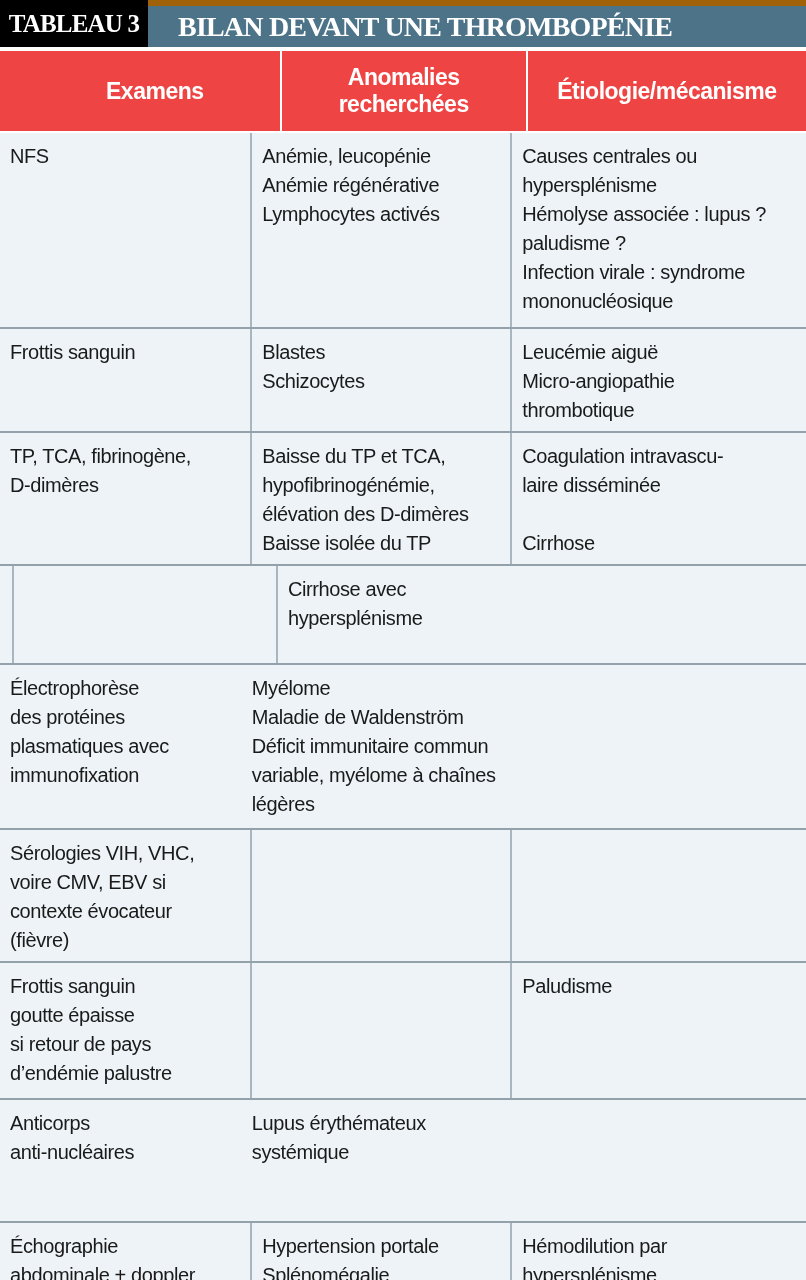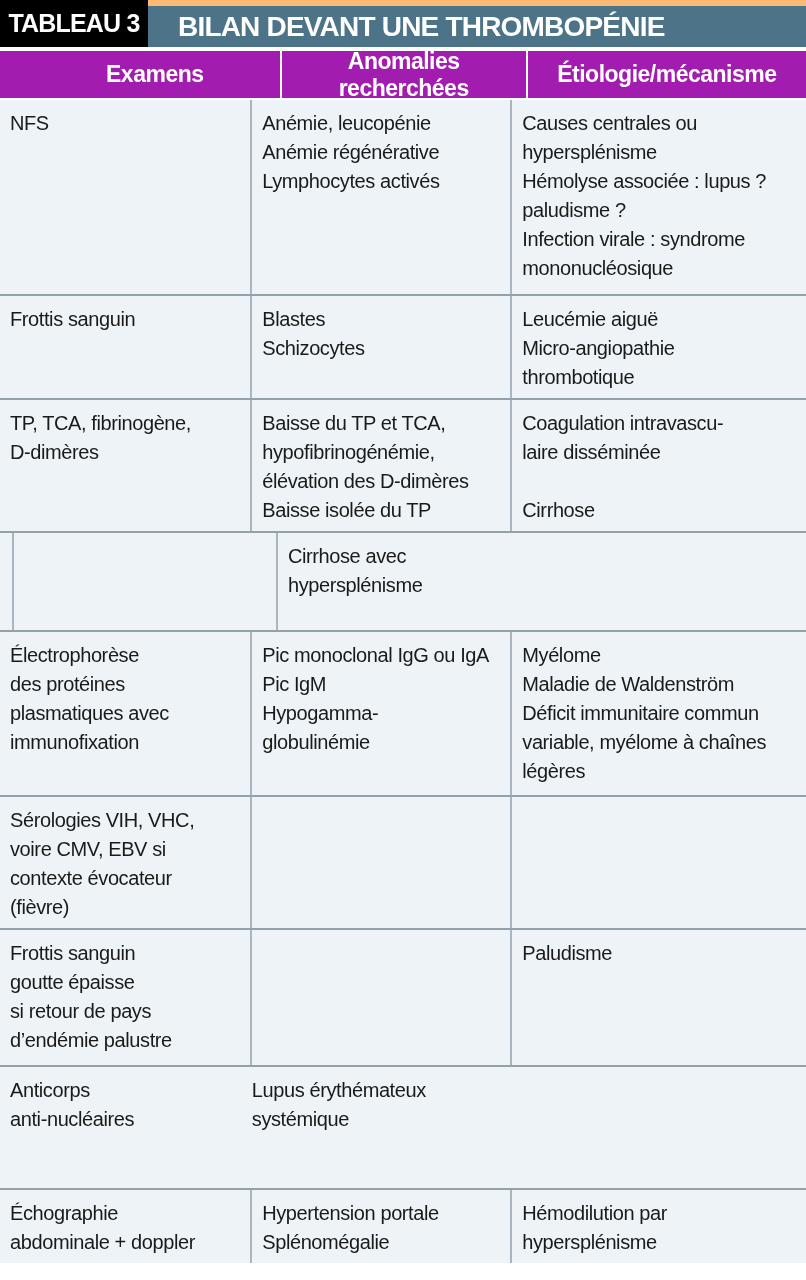--- a/index.html
+++ b/index.html
@@ -2,35 +2,35 @@
 <html><head>
 <meta charset="utf-8">
 <style>
   * { box-sizing: border-box; margin: 0; padding: 0; }
   html, body { background: #ffffff; }
   .page {
     width: 806px; height: 1280px; overflow: hidden; background: #ffffff;
     font-family: "Liberation Sans", sans-serif; position: relative;
   }
   
-  .title-bar { position: relative; height: 47px; background: #fdba74; }
+  .title-bar { position: relative; height: 47px; background: #a16207; font-family: Liberation Serif, serif; }
   .tag {
     position: absolute; left: 0; top: 0; width: 148px; height: 47px;
     background: #000000; color: #ffffff; font-weight: bold; font-size: 25px;
     display: flex; align-items: center; justify-content: center; letter-spacing: -0.8px;
   }
   .band {
     position: absolute; left: 148px; right: 0; top: 6px; bottom: 0;
     background: #4d7389; color: #ffffff; font-weight: bold; font-size: 28px;
     display: flex; align-items: center; padding-left: 30px; letter-spacing: -0.8px;
   }
   .gap4 { height: 4px; background: #ffffff; }
   .gap2 { height: 2px; background: #ffffff; }
   
-  .cols { display: flex; height: 47px; background: #a21caf; padding-left: 42px; }
+  .cols { display: flex; height: 80px; background: #ef4444; padding-left: 42px; }
   .cols .col {
     color: #ffffff; font-weight: bold; font-size: 23px; line-height: 27px;
     display: flex; align-items: center; justify-content: center; text-align: center;
     letter-spacing: -0.5px; white-space: pre-line;
   }
   .c1 { width: 30%; }
   .c2 { width: 33%; margin-left: 12px; }
   .c3 { width: 37%; }
   .cols .c2 { border-left: 2px solid #ffffff; border-right: 2px solid #ffffff; }
   
@@ -106,24 +106,20 @@
       <div class="cell c2"></div>
       <div class="cell c3">Cirrhose avec
 hypersplénisme</div>
     </div>
 
     <div class="row" style="min-height:165px">
       <div class="cell c1">Électrophorèse
 des protéines
 plasmatiques avec
 immunofixation</div>
-      <div class="cell c2">Pic monoclonal IgG ou IgA
-Pic IgM
-Hypogamma-
-globulinémie</div>
       <div class="cell c3">Myélome
 Maladie de Waldenström
 Déficit immunitaire commun
 variable, myélome à chaînes
 légères</div>
     </div>
 
     <div class="row" style="min-height:133px">
       <div class="cell c1">Sérologies VIH, VHC,
 voire CMV, EBV si

